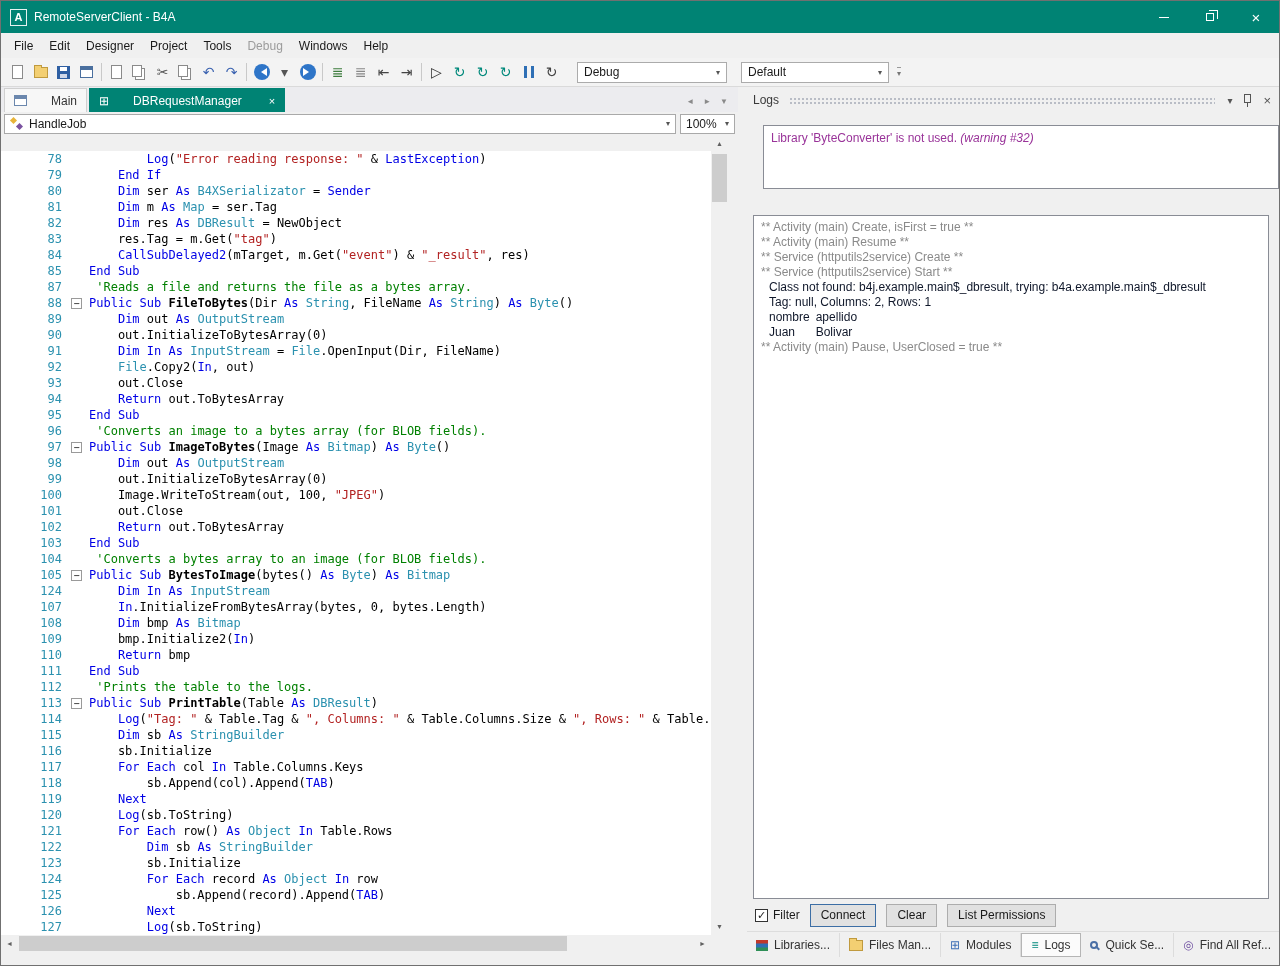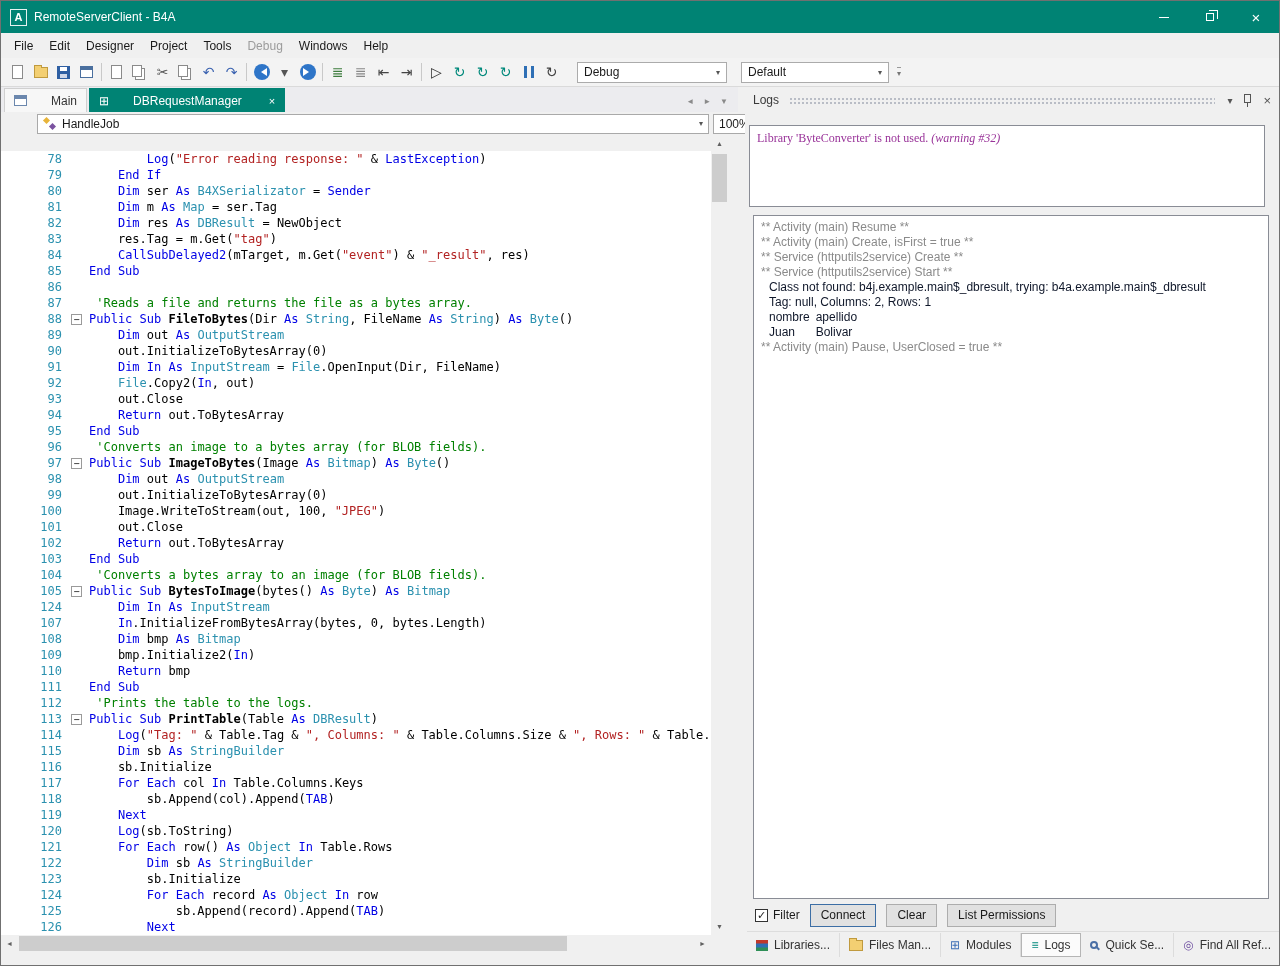--- a/index.html
+++ b/index.html
@@ -60,21 +60,21 @@
   .ic-pin::after { content:""; position:absolute; left:2px; bottom:-5px; width:1px; height:4px; background:#555; }
 
   
   .doc-tabs { position:absolute; top:86px; left:0; width:737px; height:25px; background:#ECECEF; display:flex; align-items:flex-end; padding-left:3px; }
   .doc-tab { height:24px; display:flex; align-items:center; padding:0 9px; gap:24px; background:#F7F7F7; border:1px solid #D0D0D0; border-bottom:none; color:#333; margin-right:2px; }
   .doc-tab.active { background:#008374; color:#fff; border-color:#008374; }
   .tab-close { font-size:11px; margin-left:3px; }
   .tab-nav { margin-left:auto; display:flex; gap:9px; padding:0 10px 6px 0; color:#8a8a8a; font-size:8px; }
 
   
-  .combo-row { position:absolute; top:111px; left:0; width:737px; height:23px; background:#F0F0F0; display:flex; align-items:center; padding:0 3px; gap:4px;margin-left:33px; }
+  .combo-row { position:absolute; top:111px; left:0; width:737px; height:23px; background:#F0F0F0; display:flex; align-items:center; padding:0 3px; gap:4px; }
   .method-combo { flex:1; height:20px; background:#fff; border:1px solid #A9A9A9; display:flex; align-items:center; gap:6px; padding:0 5px; }
   .zoom-combo { width:55px; height:20px; background:#fff; border:1px solid #A9A9A9; display:flex; align-items:center; padding:0 5px; gap:4px; }
 
   
   .editor { position:absolute; top:134px; left:0; width:710px; height:800px; background:#fff; overflow:hidden;
             font-family:"DejaVu Sans Mono","Liberation Mono",monospace; font-size:12px;margin-top:16px; }
   .cl { display:flex; height:16px; line-height:16px; white-space:pre; }
   .ln { width:68px; text-align:right; color:#2B91AF; padding-right:7px; flex:none; }
   .fold { width:20px; flex:none; display:flex; align-items:center; }
   .fbox { width:11px; height:11px; border:1px solid #9a9a9a; background:#fff; font-size:10px; line-height:9px; text-align:center; color:#222; margin-left:2px; }
@@ -91,21 +91,21 @@
   .hthumb { position:absolute; left:18px; top:1px; width:548px; height:15px; background:#CDCDCD; }
   .scorner { position:absolute; top:934px; left:710px; width:17px; height:17px; background:#F0F0F0; }
 
   
   .logs-panel { position:absolute; top:86px; left:744px; width:536px; height:880px; background:#F0F0F0; }
   .logs-header { position:absolute; top:2px; left:8px; right:10px; height:22px; display:flex; align-items:center; }
   .logs-title { color:#3a3a3a; margin-right:10px; }
   .logs-grip { flex:1; height:9px; background-image:radial-gradient(#B9BDC6 1px, transparent 1.2px); background-size:4px 4px; margin-top:3px; }
   .logs-icons { display:flex; gap:12px; margin-left:12px; align-items:center; color:#555; }
   .logs-icons .hicon { font-size:10px; }
-  .warn-box { position:absolute; top:38px; left:4px; width:516px; height:82px; background:#fff; border:1px solid #898C95; padding:5px 7px; color:#993399;font-family:Liberation Serif, serif; }
+  .warn-box { position:absolute; top:38px; left:18px; width:516px; height:64px; background:#fff; border:1px solid #898C95; padding:5px 7px; color:#993399; }
   .warn-suffix { font-style:italic; }
   .log-box { position:absolute; top:128px; left:8px; width:516px; height:684px; background:#fff; border:1px solid #898C95; padding:4px 7px; overflow:hidden; }
   .log-line { line-height:15px; white-space:pre; tab-size:14; -moz-tab-size:14; }
   .log-line.muted { color:#8a8a8a; }
   .log-line.plain { color:#0f172a;margin-left:8px; }
   .log-controls { position:absolute; top:816px; left:10px; height:24px; display:flex; align-items:center; gap:10px; }
   .filter { display:flex; align-items:center; gap:5px; }
   .checkbox { width:13px; height:13px; border:1px solid #333; background:#fff; display:flex; align-items:center; justify-content:center; font-size:11px; line-height:1; color:#222; }
   .win-btn { height:23px; padding:0 10px; background:#E1E1E1; border:1px solid #ADADAD; font-family:"Liberation Sans",sans-serif; font-size:12px; color:#1a1a1a; }
   .win-btn.primary { border-color:#3C6EA5; }
@@ -267,21 +267,20 @@
   <div class="editor">
     <div>
         <div class="cl"><span class="ln">78</span><span class="fold"></span><span class="code"><span class="tk-n">        </span><span class="tk-k">Log</span><span class="tk-n">(</span><span class="tk-s">"Error reading response: "</span><span class="tk-n"> &amp; </span><span class="tk-k">LastException</span><span class="tk-n">)</span></span></div>
         <div class="cl"><span class="ln">79</span><span class="fold"></span><span class="code"><span class="tk-n">    </span><span class="tk-k">End If</span></span></div>
         <div class="cl"><span class="ln">80</span><span class="fold"></span><span class="code"><span class="tk-n">    </span><span class="tk-k">Dim</span><span class="tk-n"> ser </span><span class="tk-k">As</span><span class="tk-n"> </span><span class="tk-t">B4XSerializator</span><span class="tk-n"> = </span><span class="tk-k">Sender</span></span></div>
         <div class="cl"><span class="ln">81</span><span class="fold"></span><span class="code"><span class="tk-n">    </span><span class="tk-k">Dim</span><span class="tk-n"> m </span><span class="tk-k">As</span><span class="tk-n"> </span><span class="tk-t">Map</span><span class="tk-n"> = ser.Tag</span></span></div>
         <div class="cl"><span class="ln">82</span><span class="fold"></span><span class="code"><span class="tk-n">    </span><span class="tk-k">Dim</span><span class="tk-n"> res </span><span class="tk-k">As</span><span class="tk-n"> </span><span class="tk-t">DBResult</span><span class="tk-n"> = NewObject</span></span></div>
         <div class="cl"><span class="ln">83</span><span class="fold"></span><span class="code"><span class="tk-n">    res.Tag = m.Get(</span><span class="tk-s">"tag"</span><span class="tk-n">)</span></span></div>
         <div class="cl"><span class="ln">84</span><span class="fold"></span><span class="code"><span class="tk-n">    </span><span class="tk-k">CallSubDelayed2</span><span class="tk-n">(mTarget, m.Get(</span><span class="tk-s">"event"</span><span class="tk-n">) &amp; </span><span class="tk-s">"_result"</span><span class="tk-n">, res)</span></span></div>
         <div class="cl"><span class="ln">85</span><span class="fold"></span><span class="code"><span class="tk-k">End Sub</span></span></div>
-        <div class="cl"><span class="ln">86</span><span class="fold"></span><span class="code"></span></div>
         <div class="cl"><span class="ln">87</span><span class="fold"></span><span class="code"><span class="tk-n"> </span><span class="tk-c">'Reads a file and returns the file as a bytes array.</span></span></div>
         <div class="cl"><span class="ln">88</span><span class="fold"><span class="fbox">−</span></span><span class="code"><span class="tk-k">Public Sub</span><span class="tk-n"> </span><span class="tk-b">FileToBytes</span><span class="tk-n">(Dir </span><span class="tk-k">As</span><span class="tk-n"> </span><span class="tk-t">String</span><span class="tk-n">, FileName </span><span class="tk-k">As</span><span class="tk-n"> </span><span class="tk-t">String</span><span class="tk-n">) </span><span class="tk-k">As</span><span class="tk-n"> </span><span class="tk-t">Byte</span><span class="tk-n">()</span></span></div>
         <div class="cl"><span class="ln">89</span><span class="fold"></span><span class="code"><span class="tk-n">    </span><span class="tk-k">Dim</span><span class="tk-n"> out </span><span class="tk-k">As</span><span class="tk-n"> </span><span class="tk-t">OutputStream</span></span></div>
         <div class="cl"><span class="ln">90</span><span class="fold"></span><span class="code"><span class="tk-n">    out.InitializeToBytesArray(0)</span></span></div>
         <div class="cl"><span class="ln">91</span><span class="fold"></span><span class="code"><span class="tk-n">    </span><span class="tk-k">Dim</span><span class="tk-n"> </span><span class="tk-k">In</span><span class="tk-n"> </span><span class="tk-k">As</span><span class="tk-n"> </span><span class="tk-t">InputStream</span><span class="tk-n"> = </span><span class="tk-t">File</span><span class="tk-n">.OpenInput(Dir, FileName)</span></span></div>
         <div class="cl"><span class="ln">92</span><span class="fold"></span><span class="code"><span class="tk-n">    </span><span class="tk-t">File</span><span class="tk-n">.Copy2(</span><span class="tk-k">In</span><span class="tk-n">, out)</span></span></div>
         <div class="cl"><span class="ln">93</span><span class="fold"></span><span class="code"><span class="tk-n">    out.Close</span></span></div>
         <div class="cl"><span class="ln">94</span><span class="fold"></span><span class="code"><span class="tk-n">    </span><span class="tk-k">Return</span><span class="tk-n"> out.ToBytesArray</span></span></div>
         <div class="cl"><span class="ln">95</span><span class="fold"></span><span class="code"><span class="tk-k">End Sub</span></span></div>
         <div class="cl"><span class="ln">96</span><span class="fold"></span><span class="code"><span class="tk-n"> </span><span class="tk-c">'Converts an image to a bytes array (for BLOB fields).</span></span></div>
@@ -342,22 +341,22 @@
         <span class="hicon" style="font-size:13px;">×</span>
       </span>
     </div>
 
     <div class="warn-box">
       <span>Library 'ByteConverter' is not used. </span><span class="warn-suffix">(warning #32)</span>
     </div>
 
     <div class="log-box">
       <div>
+          <div class="log-line muted">** Activity (main) Create, isFirst = true **</div>
           <div class="log-line muted">** Activity (main) Resume **</div>
-          <div class="log-line muted">** Activity (main) Create, isFirst = true **</div>
           <div class="log-line muted">** Service (httputils2service) Create **</div>
           <div class="log-line muted">** Service (httputils2service) Start **</div>
           <div class="log-line plain">Class not found: b4j.example.main$_dbresult, trying: b4a.example.main$_dbresult</div>
           <div class="log-line plain">Tag: null, Columns: 2, Rows: 1</div>
           <div class="log-line plain">nombre	apellido</div>
           <div class="log-line plain">Juan	Bolivar</div>
           <div class="log-line muted">** Activity (main) Pause, UserClosed = true **</div>
         </div>
     </div>
 

